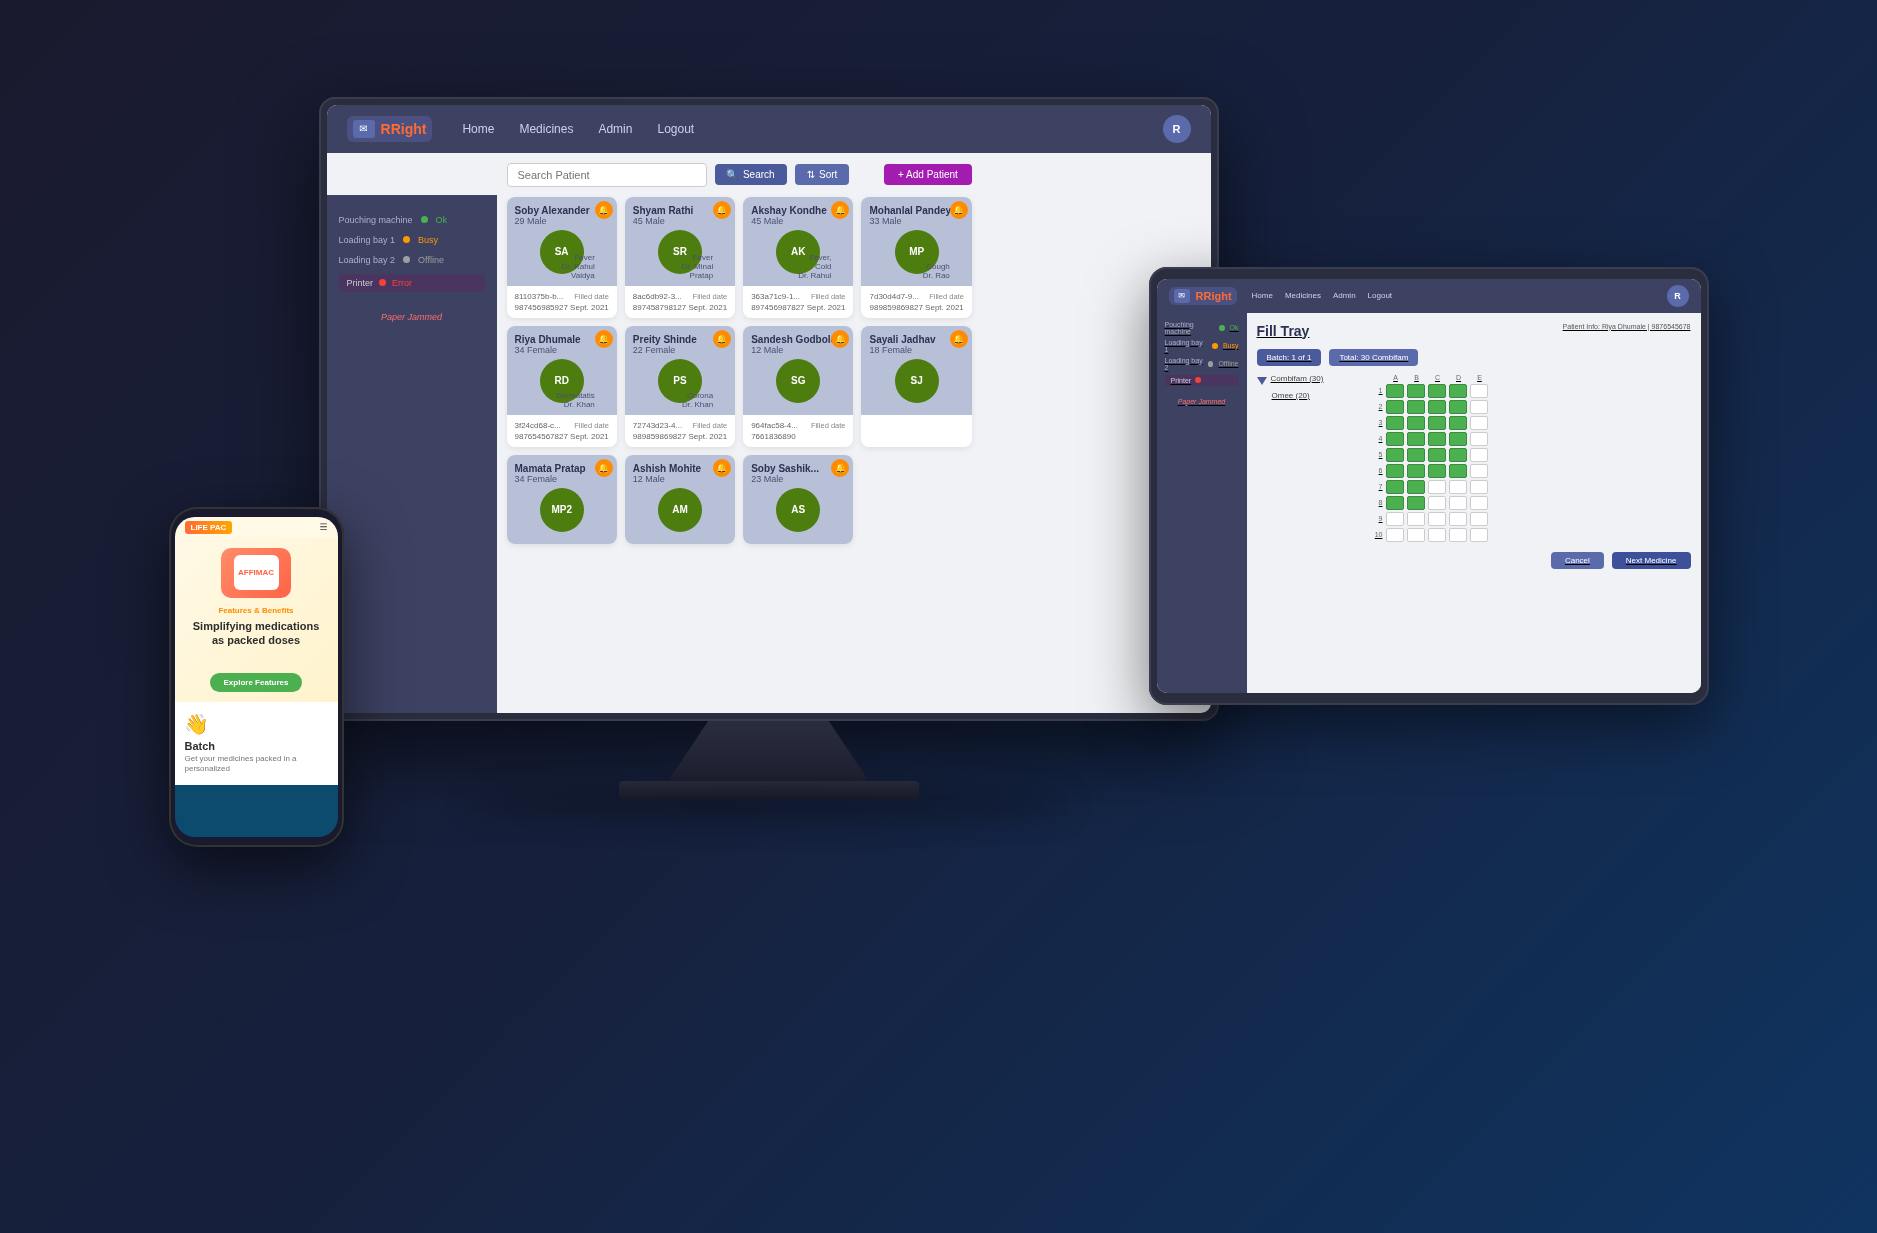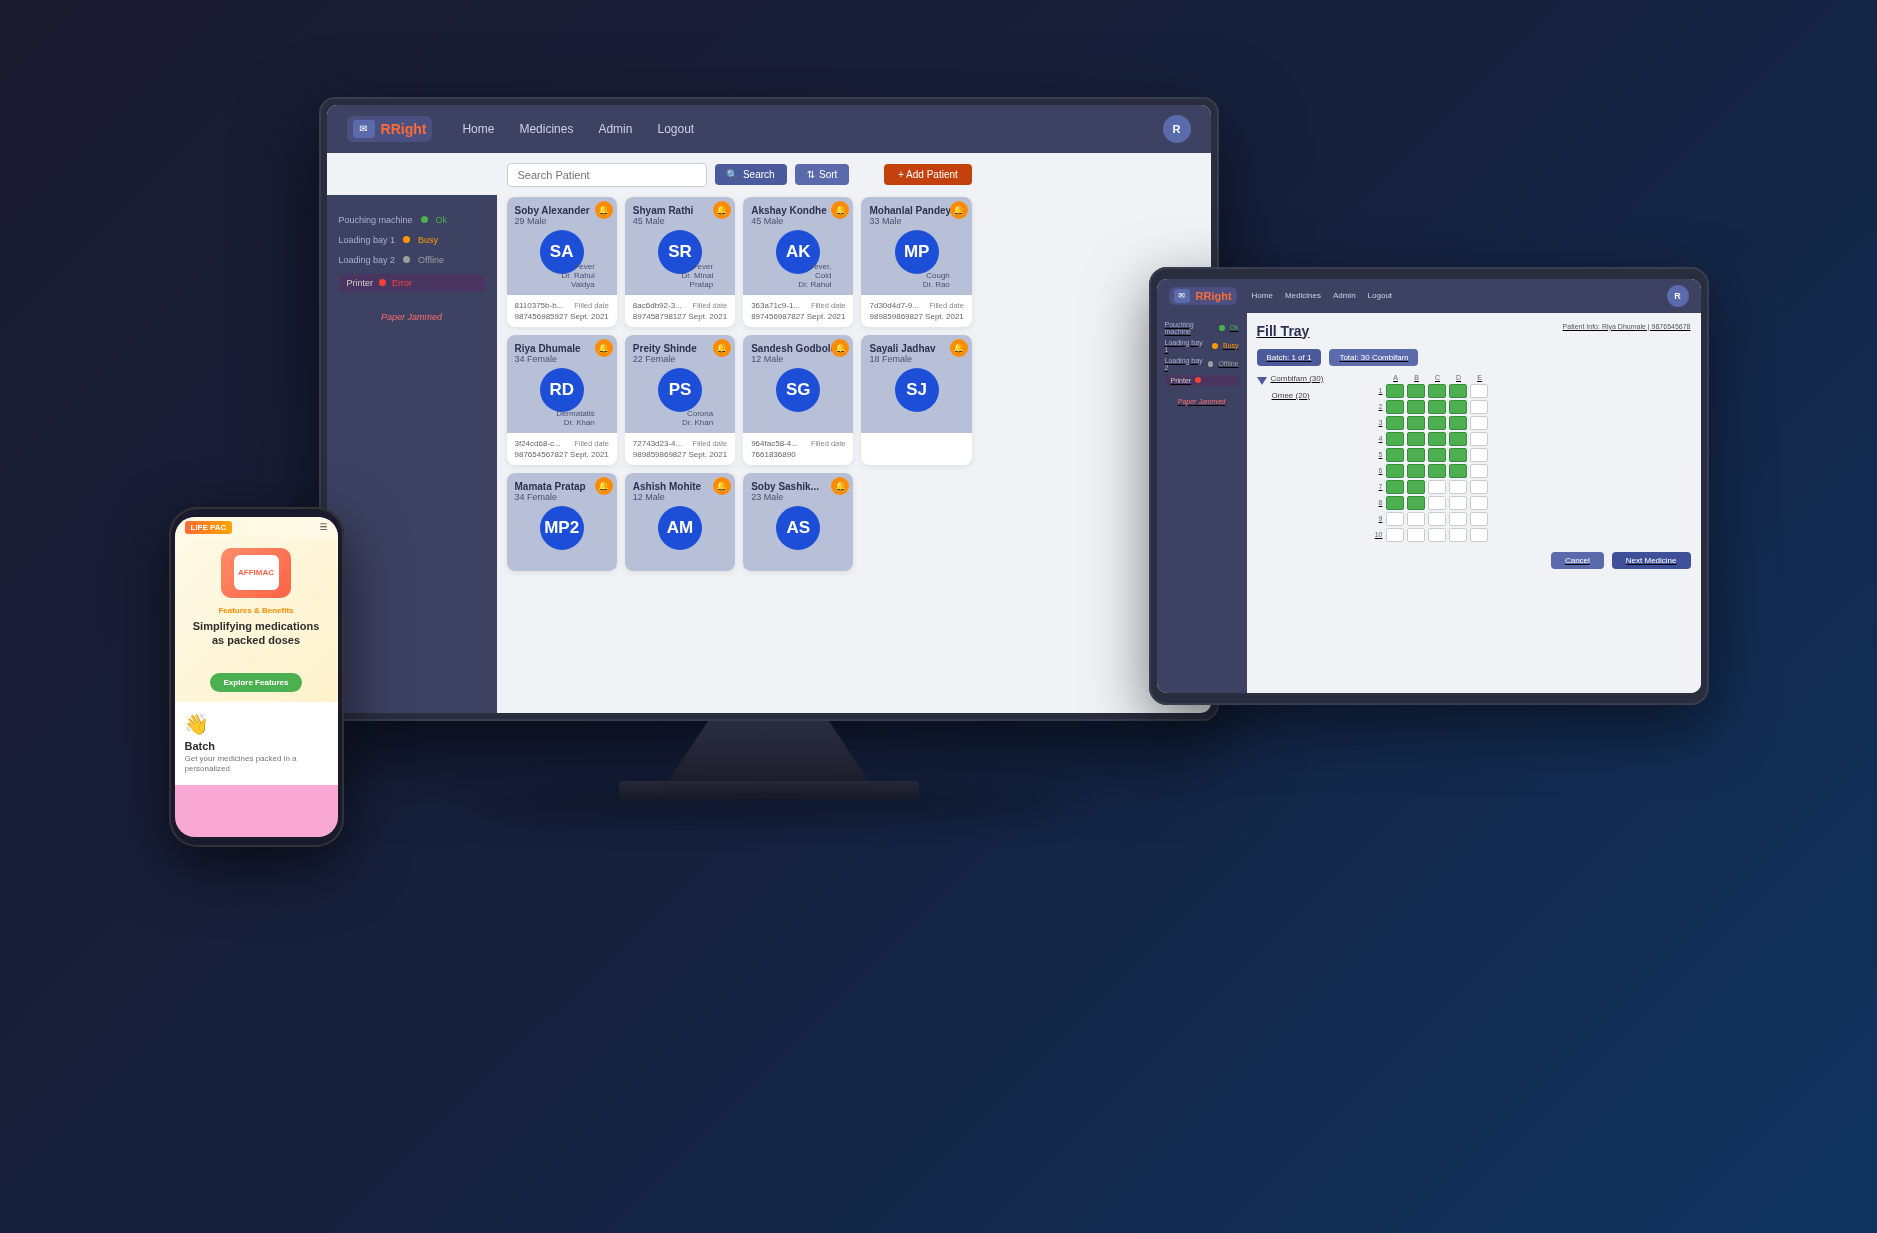--- a/index.html
+++ b/index.html
@@ -216,21 +216,21 @@
       border-radius: 4px;
       padding: 5px 12px;
       font-size: 10px;
       cursor: pointer;
       display: flex;
       align-items: center;
       gap: 4px;
     }
 
     .btn-add {
-      background: #c2410c;
+      background: #a21caf;
       color: white;
       border: none;
       border-radius: 4px;
       padding: 5px 14px;
       font-size: 10px;
       cursor: pointer;
       margin-left: auto;
     }
 
     .patients-grid {
@@ -267,28 +267,28 @@
     .card-age {
       font-size: 9px;
       color: #4a5070;
       align-self: flex-start;
     }
 
     .card-avatar {
       width: 44px;
       height: 44px;
       border-radius: 50%;
-      background: #1d4ed8;
+      background: #4d7c0f;
       display: flex;
       align-items: center;
       justify-content: center;
       color: white;
-      font-size: 17px;
+      font-size: 10px;
       font-weight: 700;
-      margin: 4px auto 13px;
+      margin: 4px auto 4px;
     }
 
     .card-info-right {
       position: absolute;
       right: 22px;
       bottom: 6px;
       text-align: right;
       font-size: 8px;
       color: #4a5070;
       margin-left: 48px;
@@ -543,21 +543,21 @@
     }
 
     .phone-frame {
       background: #1a1a2e;
       border-radius: 28px;
       padding: 10px 6px;
       box-shadow: 0 20px 60px rgba(0,0,0,0.6), inset 0 0 0 2px #333;
     }
 
     .phone-screen {
-      background: #f9a8d4;
+      background: #0c4a6e;
       border-radius: 20px;
       overflow: hidden;
       min-height: 320px;
     }
 
     .phone-status-bar {
       background: #fff9e6;
       padding: 4px 10px;
       display: flex;
       justify-content: space-between;

